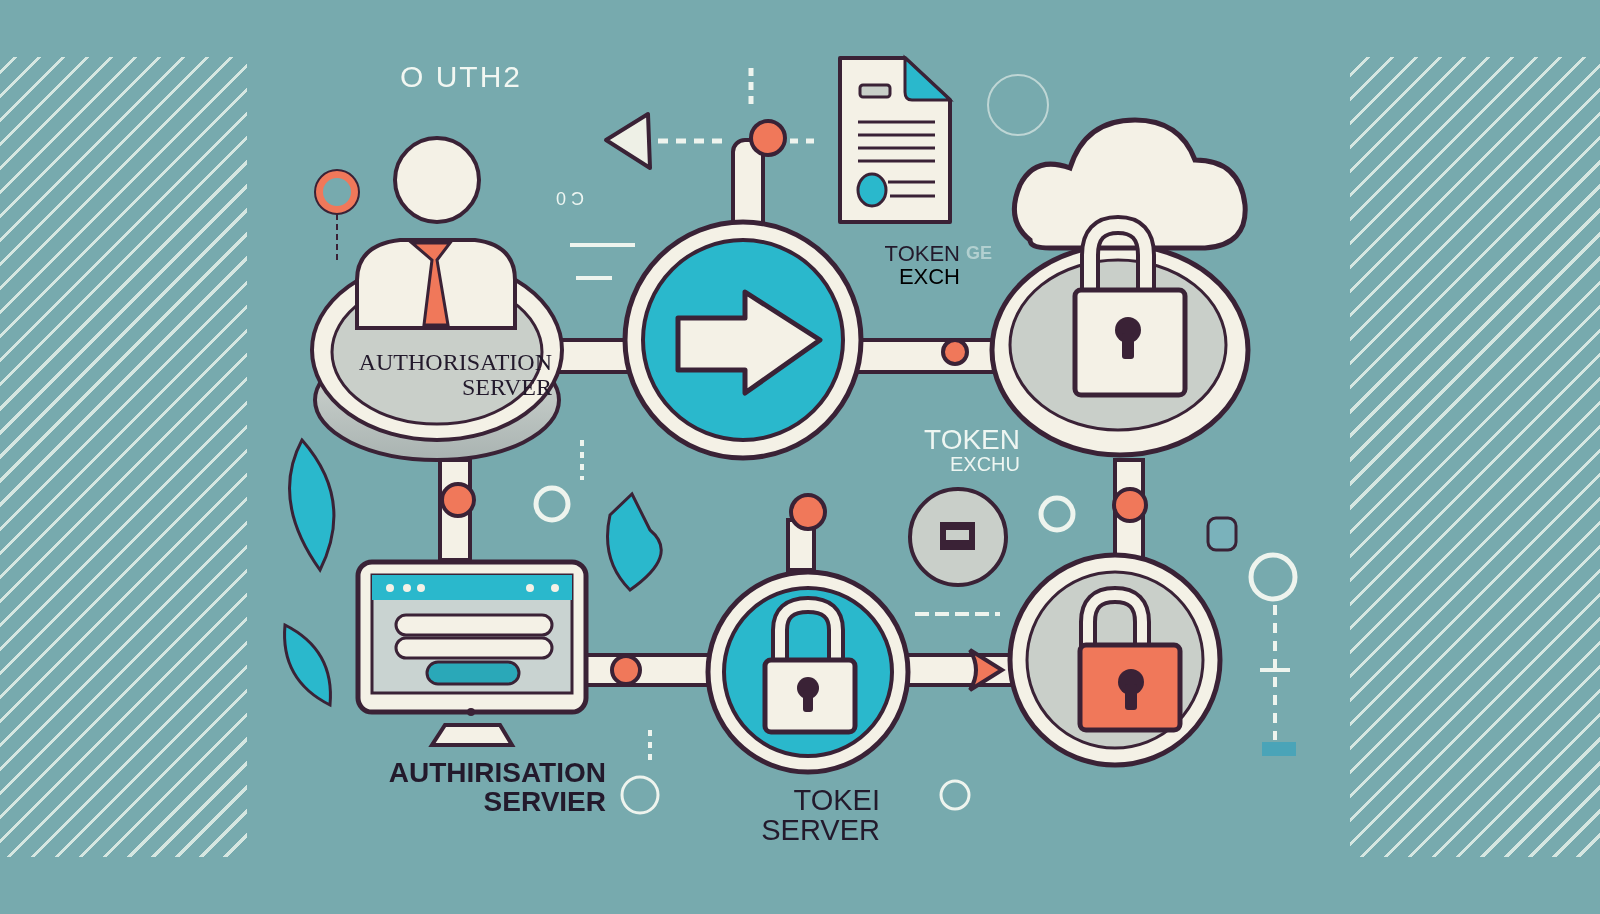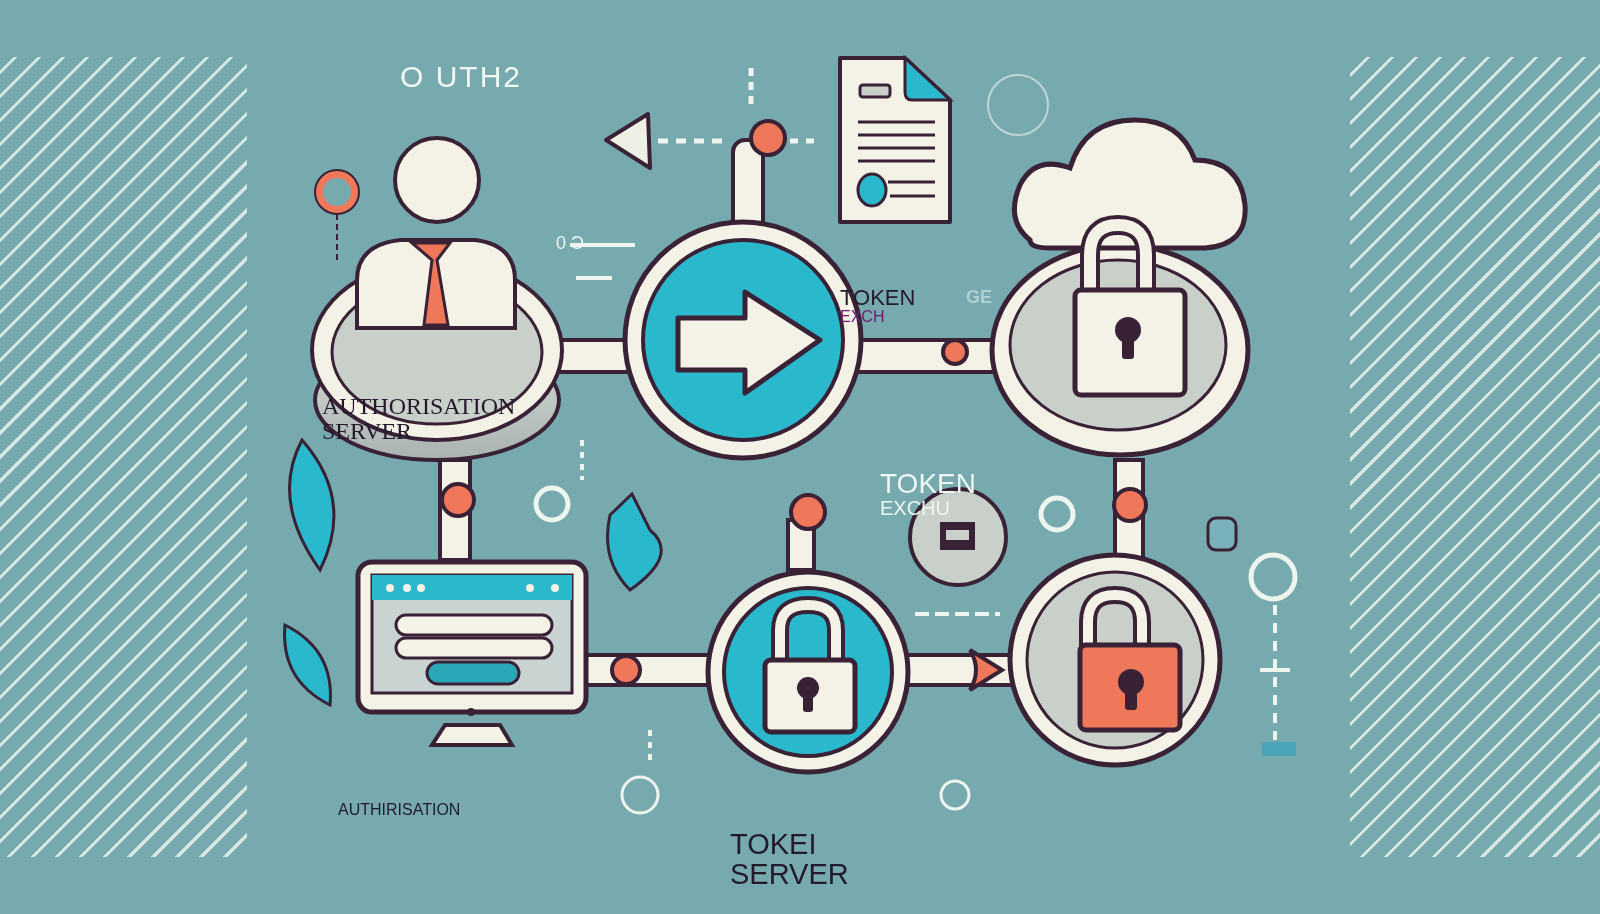--- a/index.html
+++ b/index.html
@@ -15,22 +15,22 @@
       background-image: repeating-linear-gradient(-45deg, transparent 0 14px, #e6f1ea 14px 17px);
       opacity: 0.85;
     }
     .hatch-left { left: 0; top: 57px; width: 247px; height: 800px; }
     .hatch-right { left: 1350px; top: 57px; width: 250px; height: 800px; }
     .title {
       position: absolute; left: 400px; top: 60px;
       color: #f2f7f2; font-size: 30px; letter-spacing: 2px; font-weight: 400;
     }
     .label {
-      position: absolute; text-align: left; color: #231a2c;
-      font-weight: 700; line-height: 1.05; text-transform: uppercase; margin-top: 44px;
+      position: absolute; text-align: right; color: #231a2c;
+      font-weight: 700; line-height: 1.05; text-transform: uppercase;
     }
     .label span { display: block; }
     .label.light { color: #eef6f2; font-weight: 400; }
     svg { position: absolute; left: 0; top: 0; }
   </style>
 </head>
 <body>
 
 <div class="stage">
   <div class="hatch hatch-left"></div>
@@ -195,33 +195,34 @@
     <span>0 ɔ</span>
   </div>
 
   <div class="label" style="left:322px; top:350px; width:230px; font-size:24px; font-weight:400;font-family:Liberation Serif, serif;">
     <span>AUTHORISATION</span>
     <span>SERVER</span>
   </div>
 
   <div class="label" style="left:840px; top:242px; width:120px; font-size:22px; font-weight:400;">
     <span>TOKEN</span>
-    <span class="light" style="color:#701a75; font-size:16px;">EXCH</span>
+    <span class="light" style="color:#000000; font-size:22px;">EXCH</span>
   </div>
   <div class="label light" style="left:966px; top:244px; font-size:18px; opacity:0.5;font-weight:bold;">
     <span>GE</span>
   </div>
 
   <div class="label light" style="left:880px; top:425px; width:140px; font-size:28px;">
     <span>TOKEN</span>
     <span style="font-size:20px;">EXCHU</span>
   </div>
 
-  <div class="label" style="left:338px; top:758px; width:250px; font-size:16px; font-weight:400;">
+  <div class="label" style="left:356px; top:758px; width:250px; font-size:28px; font-weight:700;">
     <span>AUTHIRISATION</span>
+    <span>SERVIER</span>
   </div>
 
   <div class="label" style="left:730px; top:785px; width:150px; font-size:29px; font-weight:400;">
     <span>TOKEI</span>
     <span>SERVER</span>
   </div>
 
 </div>
 
 </body></html>

